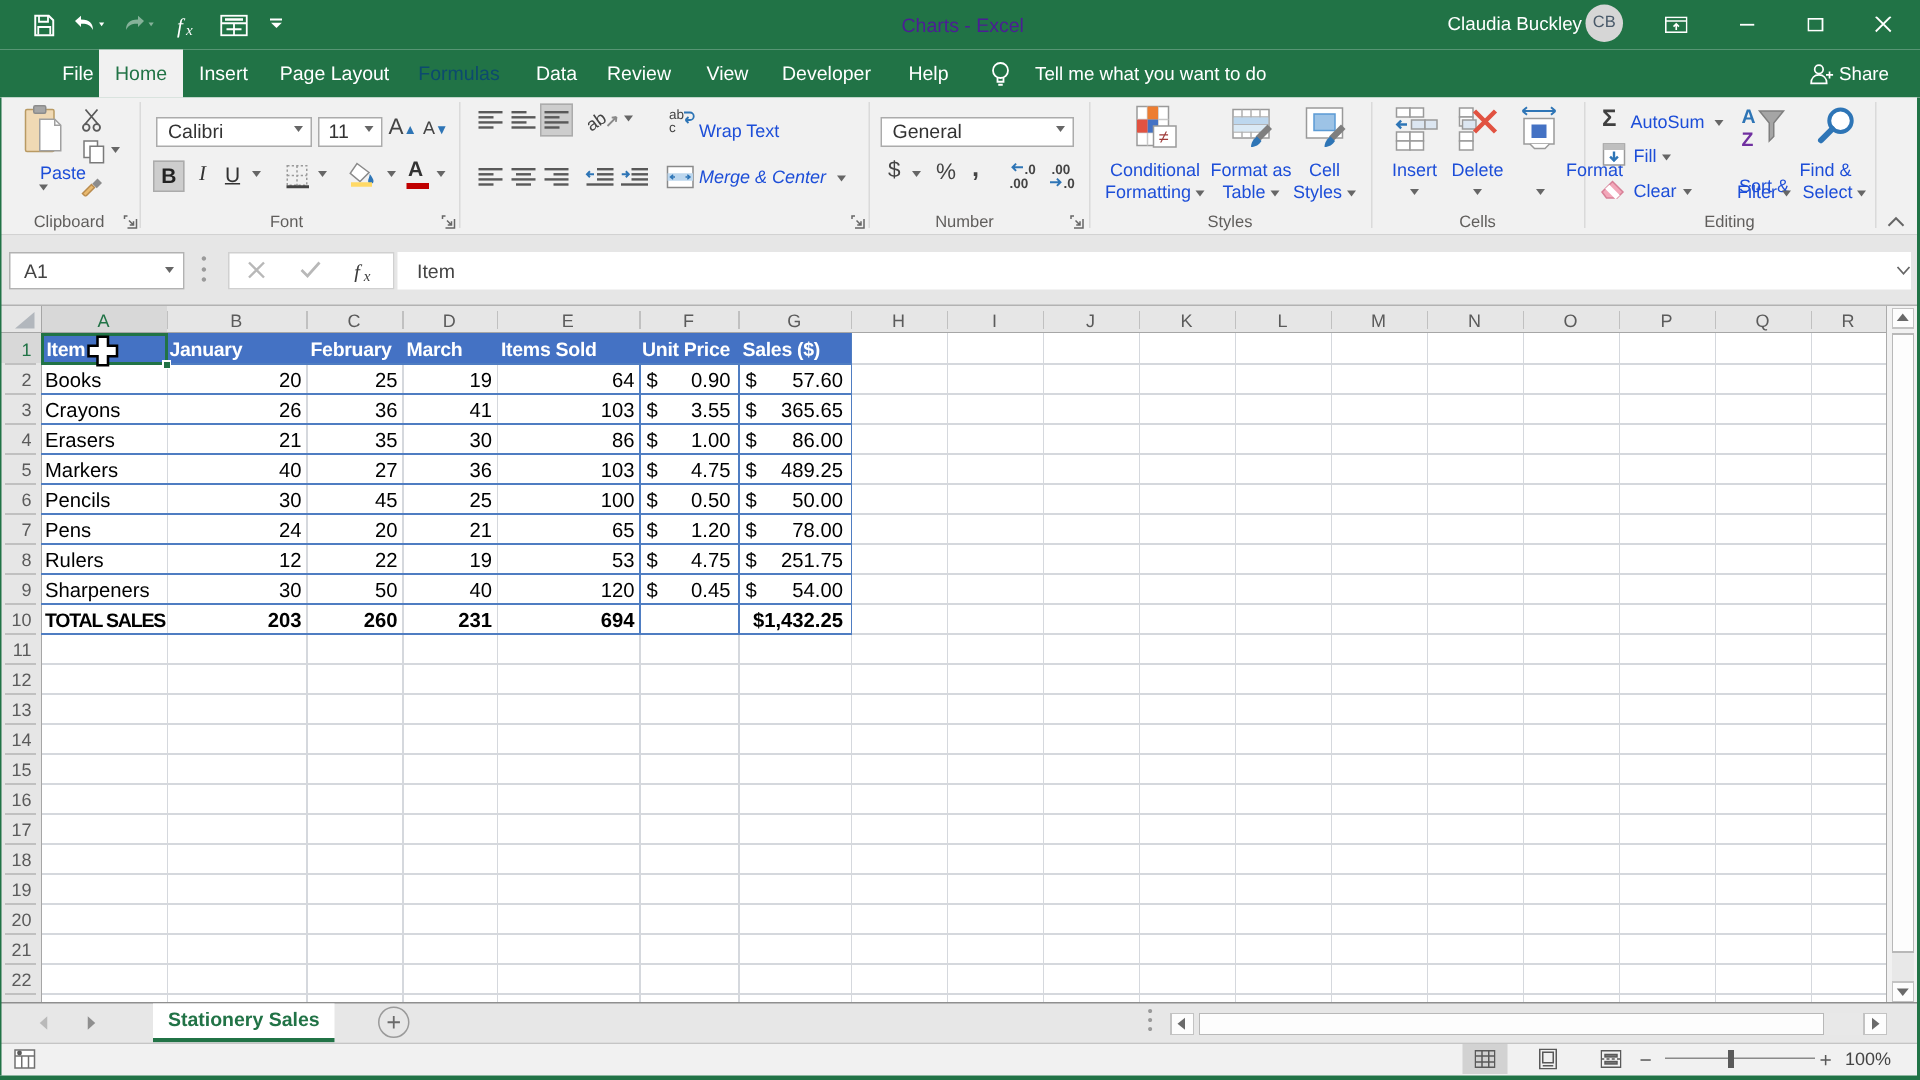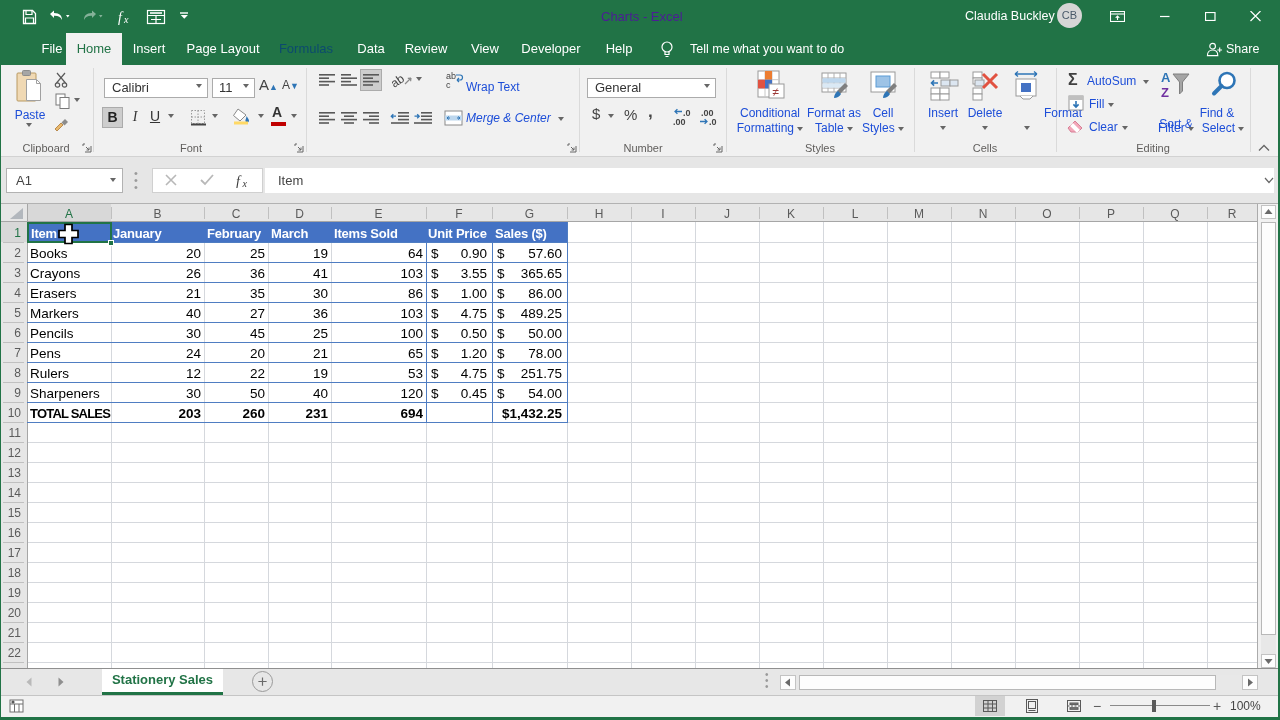--- a/index.html
+++ b/index.html
@@ -108,21 +108,21 @@
   </svg>
 <svg class="ab" style="left:713px;top:143px;" width="10" height="10" viewBox="0 0 10 10">
     <path d="M1 3 v-2 h2 M9 3 v6 h-6 M4 4 l3 3 M7 4.5 v2.5 h-2.5" stroke="#666" fill="none" stroke-width="1"></path>
   </svg>
 <svg class="ab" style="left:14px;top:70px;" width="34" height="36" viewBox="0 0 34 36">
     <rect x="3" y="3" width="19" height="28" rx="1" fill="#f0d9b4" stroke="#b99a63"></rect>
     <rect x="8.5" y="0.5" width="8" height="5" rx="1" fill="#a6a6a6" stroke="#8c8c8c"></rect>
     <path d="M12.5 9.5 h10 l4 4 v17 h-14 z" fill="#fff" stroke="#a0a0a0"></path>
     <path d="M22.5 9.5 v4 h4" fill="none" stroke="#a0a0a0"></path>
   </svg>
-<div class="ab btxt" style="left:8px;top:108px;width:44px;text-align:center;">Paste</div>
+<div class="ab btxt" style="left:20px;top:108px;width:44px;text-align:center;">Paste</div>
 <div class="dda" style="left:26px;top:123px;"></div>
 <svg class="ab" style="left:54px;top:72px;" width="17" height="16" viewBox="0 0 17 16">
     <g stroke="#5a5a5a" fill="none" stroke-width="1.2">
       <path d="M3 1 L11.5 11 M11 1 L2.5 11"></path>
       <circle cx="3.5" cy="13" r="2.2"></circle>
       <circle cx="10.5" cy="13" r="2.2"></circle>
     </g>
   </svg>
 <svg class="ab" style="left:55px;top:93px;" width="16" height="17" viewBox="0 0 16 17">
     <g fill="#fff" stroke="#7a7a7a">

